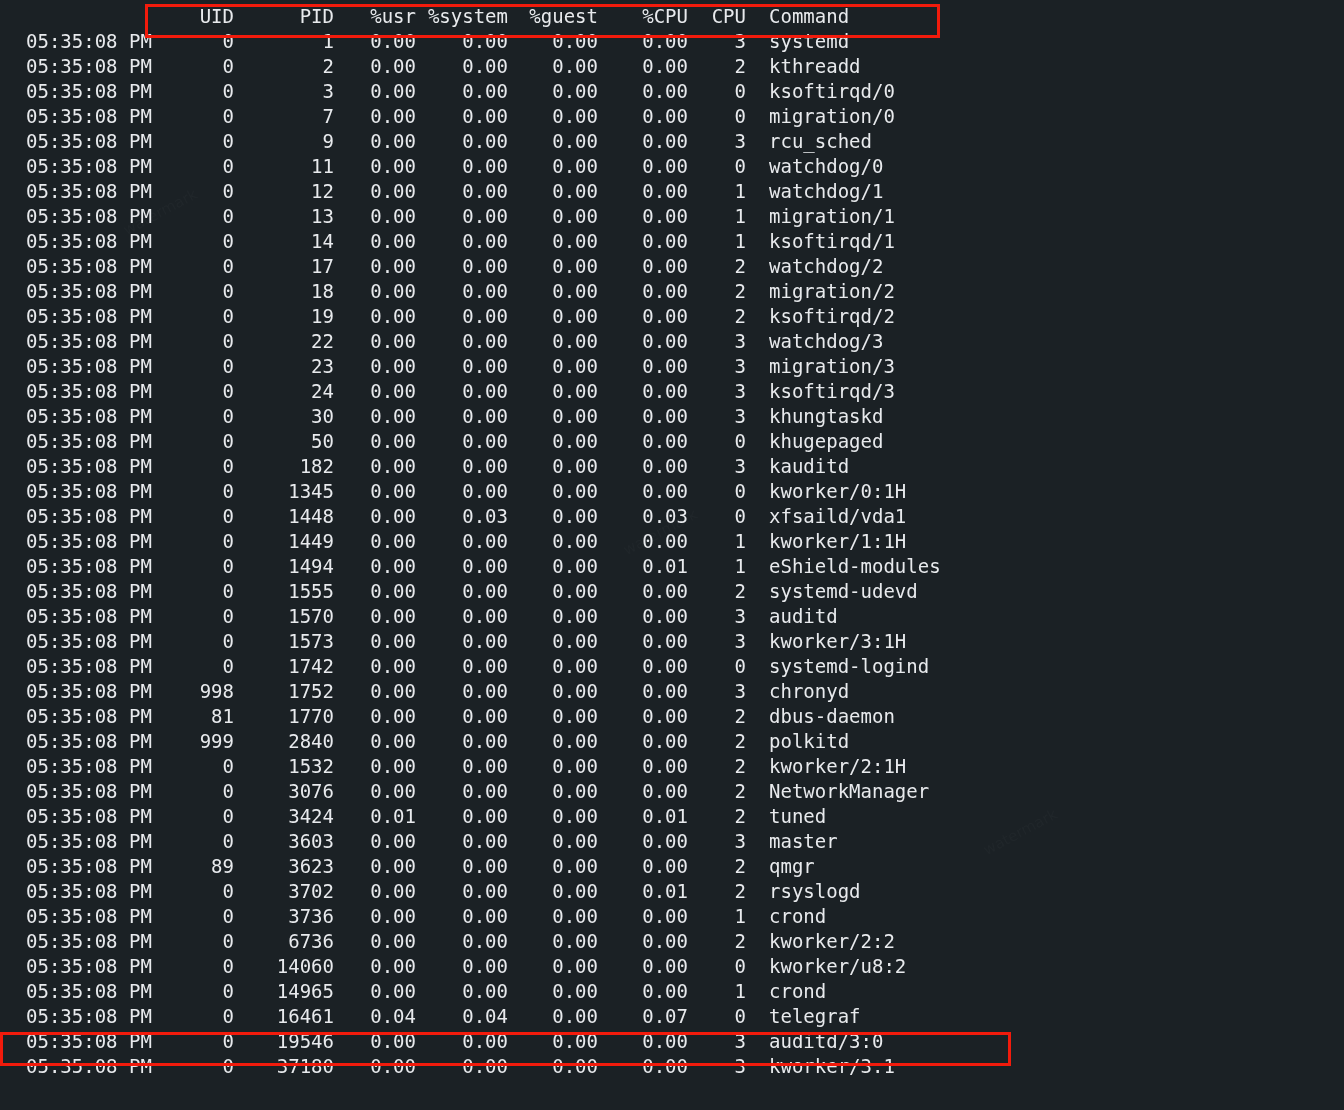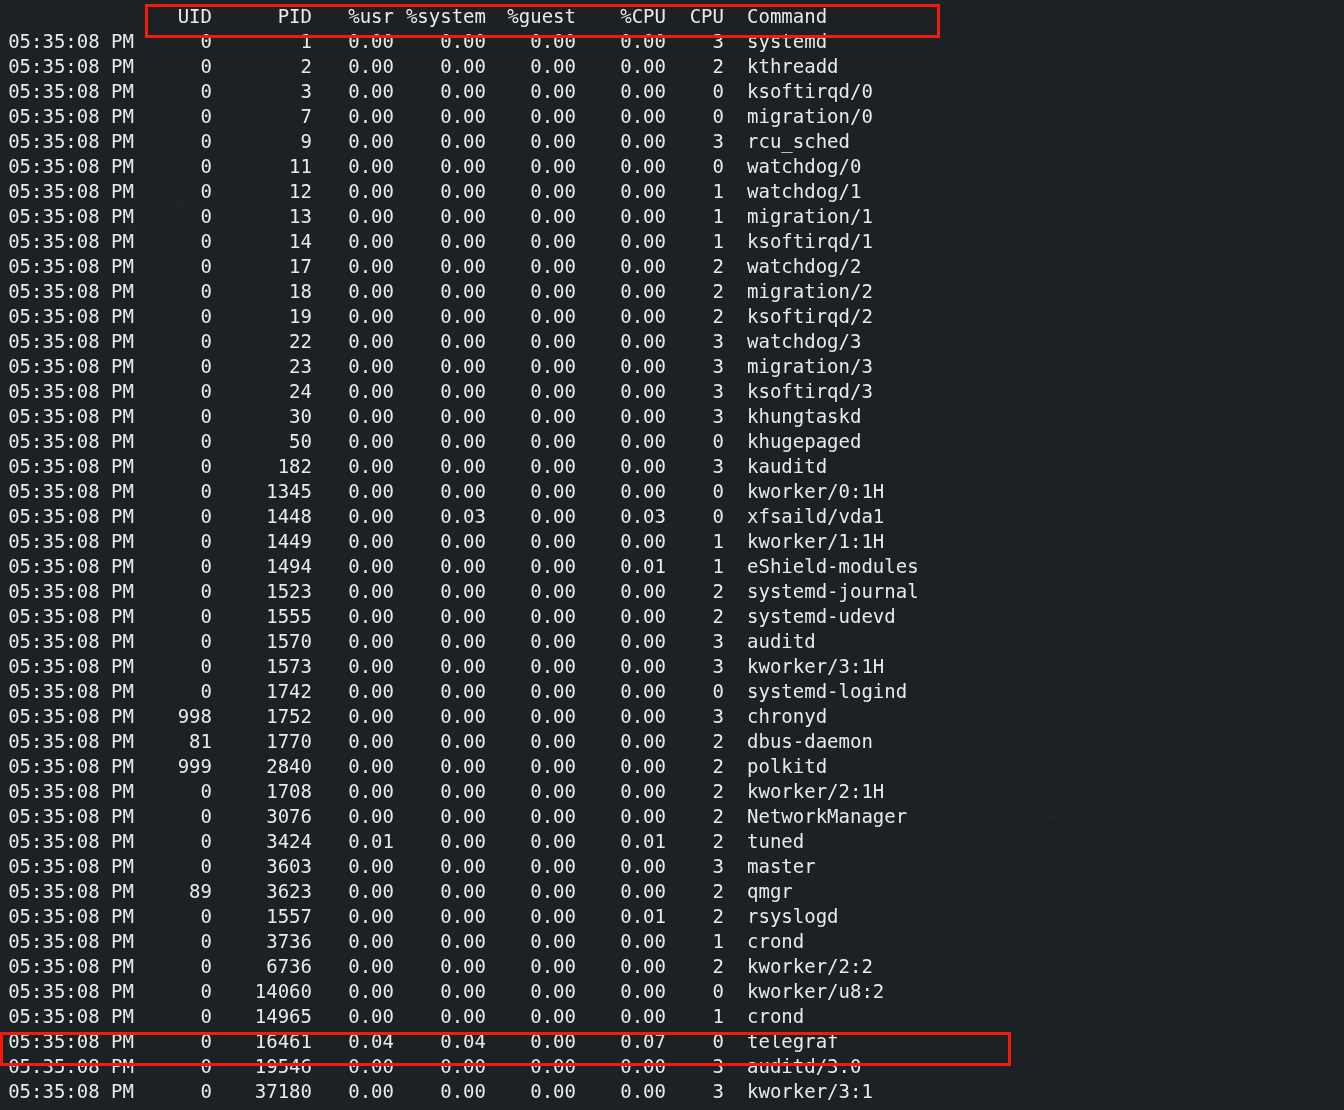--- a/index.html
+++ b/index.html
@@ -29,21 +29,21 @@
     height: 25px;
     line-height: 25px;
     white-space: pre;
     display: block;
     padding-left: 2px;
   }
   .row.header-row {
     font-weight: normal;
   }
   .cell { display: inline-block; text-align: right; }
-  .c-time   { width: 130px; text-align: right; padding-left: 2px; }
+  .c-time   { width: 130px; text-align: left; padding-left: 2px; margin-left: 22px; }
   .c-uid    { width: 78px;  }
   .c-pid    { width: 100px; }
   .c-usr    { width: 82px;  }
   .c-system { width: 92px;  }
   .c-guest  { width: 90px;  }
   .c-cpu    { width: 90px;  }
   .c-cpun   { width: 58px;  }
   .c-cmd    { width: auto; text-align: left; padding-left: 23px; }
 
   .hl-box {
@@ -101,34 +101,33 @@
       <div class="row"><span class="cell c-time">05:35:08 PM</span><span class="cell c-uid">0</span><span class="cell c-pid">22</span><span class="cell c-usr">0.00</span><span class="cell c-system">0.00</span><span class="cell c-guest">0.00</span><span class="cell c-cpu">0.00</span><span class="cell c-cpun">3</span><span class="cell c-cmd">watchdog/3</span></div>
       <div class="row"><span class="cell c-time">05:35:08 PM</span><span class="cell c-uid">0</span><span class="cell c-pid">23</span><span class="cell c-usr">0.00</span><span class="cell c-system">0.00</span><span class="cell c-guest">0.00</span><span class="cell c-cpu">0.00</span><span class="cell c-cpun">3</span><span class="cell c-cmd">migration/3</span></div>
       <div class="row"><span class="cell c-time">05:35:08 PM</span><span class="cell c-uid">0</span><span class="cell c-pid">24</span><span class="cell c-usr">0.00</span><span class="cell c-system">0.00</span><span class="cell c-guest">0.00</span><span class="cell c-cpu">0.00</span><span class="cell c-cpun">3</span><span class="cell c-cmd">ksoftirqd/3</span></div>
       <div class="row"><span class="cell c-time">05:35:08 PM</span><span class="cell c-uid">0</span><span class="cell c-pid">30</span><span class="cell c-usr">0.00</span><span class="cell c-system">0.00</span><span class="cell c-guest">0.00</span><span class="cell c-cpu">0.00</span><span class="cell c-cpun">3</span><span class="cell c-cmd">khungtaskd</span></div>
       <div class="row"><span class="cell c-time">05:35:08 PM</span><span class="cell c-uid">0</span><span class="cell c-pid">50</span><span class="cell c-usr">0.00</span><span class="cell c-system">0.00</span><span class="cell c-guest">0.00</span><span class="cell c-cpu">0.00</span><span class="cell c-cpun">0</span><span class="cell c-cmd">khugepaged</span></div>
       <div class="row"><span class="cell c-time">05:35:08 PM</span><span class="cell c-uid">0</span><span class="cell c-pid">182</span><span class="cell c-usr">0.00</span><span class="cell c-system">0.00</span><span class="cell c-guest">0.00</span><span class="cell c-cpu">0.00</span><span class="cell c-cpun">3</span><span class="cell c-cmd">kauditd</span></div>
       <div class="row"><span class="cell c-time">05:35:08 PM</span><span class="cell c-uid">0</span><span class="cell c-pid">1345</span><span class="cell c-usr">0.00</span><span class="cell c-system">0.00</span><span class="cell c-guest">0.00</span><span class="cell c-cpu">0.00</span><span class="cell c-cpun">0</span><span class="cell c-cmd">kworker/0:1H</span></div>
       <div class="row"><span class="cell c-time">05:35:08 PM</span><span class="cell c-uid">0</span><span class="cell c-pid">1448</span><span class="cell c-usr">0.00</span><span class="cell c-system">0.03</span><span class="cell c-guest">0.00</span><span class="cell c-cpu">0.03</span><span class="cell c-cpun">0</span><span class="cell c-cmd">xfsaild/vda1</span></div>
       <div class="row"><span class="cell c-time">05:35:08 PM</span><span class="cell c-uid">0</span><span class="cell c-pid">1449</span><span class="cell c-usr">0.00</span><span class="cell c-system">0.00</span><span class="cell c-guest">0.00</span><span class="cell c-cpu">0.00</span><span class="cell c-cpun">1</span><span class="cell c-cmd">kworker/1:1H</span></div>
       <div class="row"><span class="cell c-time">05:35:08 PM</span><span class="cell c-uid">0</span><span class="cell c-pid">1494</span><span class="cell c-usr">0.00</span><span class="cell c-system">0.00</span><span class="cell c-guest">0.00</span><span class="cell c-cpu">0.01</span><span class="cell c-cpun">1</span><span class="cell c-cmd">eShield-modules</span></div>
-      <div class="row"><span class="cell c-time">05:35:08 PM</span><span class="cell c-uid">0</span><span class="cell c-pid">1523</span><span class="cell c-usr">0.00</span><span class="cell c-system">0.00</span><span class="cell c-guest">0.00</span><span class="cell c-cpu">0.00</span><span class="cell c-cpun">2</span><span class="cell c-cmd">systemd-journal</span></div>
       <div class="row"><span class="cell c-time">05:35:08 PM</span><span class="cell c-uid">0</span><span class="cell c-pid">1555</span><span class="cell c-usr">0.00</span><span class="cell c-system">0.00</span><span class="cell c-guest">0.00</span><span class="cell c-cpu">0.00</span><span class="cell c-cpun">2</span><span class="cell c-cmd">systemd-udevd</span></div>
       <div class="row"><span class="cell c-time">05:35:08 PM</span><span class="cell c-uid">0</span><span class="cell c-pid">1570</span><span class="cell c-usr">0.00</span><span class="cell c-system">0.00</span><span class="cell c-guest">0.00</span><span class="cell c-cpu">0.00</span><span class="cell c-cpun">3</span><span class="cell c-cmd">auditd</span></div>
       <div class="row"><span class="cell c-time">05:35:08 PM</span><span class="cell c-uid">0</span><span class="cell c-pid">1573</span><span class="cell c-usr">0.00</span><span class="cell c-system">0.00</span><span class="cell c-guest">0.00</span><span class="cell c-cpu">0.00</span><span class="cell c-cpun">3</span><span class="cell c-cmd">kworker/3:1H</span></div>
       <div class="row"><span class="cell c-time">05:35:08 PM</span><span class="cell c-uid">0</span><span class="cell c-pid">1742</span><span class="cell c-usr">0.00</span><span class="cell c-system">0.00</span><span class="cell c-guest">0.00</span><span class="cell c-cpu">0.00</span><span class="cell c-cpun">0</span><span class="cell c-cmd">systemd-logind</span></div>
       <div class="row"><span class="cell c-time">05:35:08 PM</span><span class="cell c-uid">998</span><span class="cell c-pid">1752</span><span class="cell c-usr">0.00</span><span class="cell c-system">0.00</span><span class="cell c-guest">0.00</span><span class="cell c-cpu">0.00</span><span class="cell c-cpun">3</span><span class="cell c-cmd">chronyd</span></div>
       <div class="row"><span class="cell c-time">05:35:08 PM</span><span class="cell c-uid">81</span><span class="cell c-pid">1770</span><span class="cell c-usr">0.00</span><span class="cell c-system">0.00</span><span class="cell c-guest">0.00</span><span class="cell c-cpu">0.00</span><span class="cell c-cpun">2</span><span class="cell c-cmd">dbus-daemon</span></div>
       <div class="row"><span class="cell c-time">05:35:08 PM</span><span class="cell c-uid">999</span><span class="cell c-pid">2840</span><span class="cell c-usr">0.00</span><span class="cell c-system">0.00</span><span class="cell c-guest">0.00</span><span class="cell c-cpu">0.00</span><span class="cell c-cpun">2</span><span class="cell c-cmd">polkitd</span></div>
-      <div class="row"><span class="cell c-time">05:35:08 PM</span><span class="cell c-uid">0</span><span class="cell c-pid">1708</span><span class="cell c-usr">0.00</span><span class="cell c-system">0.00</span><span class="cell c-guest">0.00</span><span class="cell c-cpu">0.00</span><span class="cell c-cpun">2</span><span class="cell c-cmd">kworker/2:1H</span></div>
+      <div class="row"><span class="cell c-time">05:35:08 PM</span><span class="cell c-uid">0</span><span class="cell c-pid">1532</span><span class="cell c-usr">0.00</span><span class="cell c-system">0.00</span><span class="cell c-guest">0.00</span><span class="cell c-cpu">0.00</span><span class="cell c-cpun">2</span><span class="cell c-cmd">kworker/2:1H</span></div>
       <div class="row"><span class="cell c-time">05:35:08 PM</span><span class="cell c-uid">0</span><span class="cell c-pid">3076</span><span class="cell c-usr">0.00</span><span class="cell c-system">0.00</span><span class="cell c-guest">0.00</span><span class="cell c-cpu">0.00</span><span class="cell c-cpun">2</span><span class="cell c-cmd">NetworkManager</span></div>
       <div class="row"><span class="cell c-time">05:35:08 PM</span><span class="cell c-uid">0</span><span class="cell c-pid">3424</span><span class="cell c-usr">0.01</span><span class="cell c-system">0.00</span><span class="cell c-guest">0.00</span><span class="cell c-cpu">0.01</span><span class="cell c-cpun">2</span><span class="cell c-cmd">tuned</span></div>
       <div class="row"><span class="cell c-time">05:35:08 PM</span><span class="cell c-uid">0</span><span class="cell c-pid">3603</span><span class="cell c-usr">0.00</span><span class="cell c-system">0.00</span><span class="cell c-guest">0.00</span><span class="cell c-cpu">0.00</span><span class="cell c-cpun">3</span><span class="cell c-cmd">master</span></div>
       <div class="row"><span class="cell c-time">05:35:08 PM</span><span class="cell c-uid">89</span><span class="cell c-pid">3623</span><span class="cell c-usr">0.00</span><span class="cell c-system">0.00</span><span class="cell c-guest">0.00</span><span class="cell c-cpu">0.00</span><span class="cell c-cpun">2</span><span class="cell c-cmd">qmgr</span></div>
-      <div class="row"><span class="cell c-time">05:35:08 PM</span><span class="cell c-uid">0</span><span class="cell c-pid">1557</span><span class="cell c-usr">0.00</span><span class="cell c-system">0.00</span><span class="cell c-guest">0.00</span><span class="cell c-cpu">0.01</span><span class="cell c-cpun">2</span><span class="cell c-cmd">rsyslogd</span></div>
+      <div class="row"><span class="cell c-time">05:35:08 PM</span><span class="cell c-uid">0</span><span class="cell c-pid">3702</span><span class="cell c-usr">0.00</span><span class="cell c-system">0.00</span><span class="cell c-guest">0.00</span><span class="cell c-cpu">0.01</span><span class="cell c-cpun">2</span><span class="cell c-cmd">rsyslogd</span></div>
       <div class="row"><span class="cell c-time">05:35:08 PM</span><span class="cell c-uid">0</span><span class="cell c-pid">3736</span><span class="cell c-usr">0.00</span><span class="cell c-system">0.00</span><span class="cell c-guest">0.00</span><span class="cell c-cpu">0.00</span><span class="cell c-cpun">1</span><span class="cell c-cmd">crond</span></div>
       <div class="row"><span class="cell c-time">05:35:08 PM</span><span class="cell c-uid">0</span><span class="cell c-pid">6736</span><span class="cell c-usr">0.00</span><span class="cell c-system">0.00</span><span class="cell c-guest">0.00</span><span class="cell c-cpu">0.00</span><span class="cell c-cpun">2</span><span class="cell c-cmd">kworker/2:2</span></div>
       <div class="row"><span class="cell c-time">05:35:08 PM</span><span class="cell c-uid">0</span><span class="cell c-pid">14060</span><span class="cell c-usr">0.00</span><span class="cell c-system">0.00</span><span class="cell c-guest">0.00</span><span class="cell c-cpu">0.00</span><span class="cell c-cpun">0</span><span class="cell c-cmd">kworker/u8:2</span></div>
       <div class="row"><span class="cell c-time">05:35:08 PM</span><span class="cell c-uid">0</span><span class="cell c-pid">14965</span><span class="cell c-usr">0.00</span><span class="cell c-system">0.00</span><span class="cell c-guest">0.00</span><span class="cell c-cpu">0.00</span><span class="cell c-cpun">1</span><span class="cell c-cmd">crond</span></div>
       <div class="row"><span class="cell c-time">05:35:08 PM</span><span class="cell c-uid">0</span><span class="cell c-pid">16461</span><span class="cell c-usr">0.04</span><span class="cell c-system">0.04</span><span class="cell c-guest">0.00</span><span class="cell c-cpu">0.07</span><span class="cell c-cpun">0</span><span class="cell c-cmd">telegraf</span></div>
       <div class="row"><span class="cell c-time">05:35:08 PM</span><span class="cell c-uid">0</span><span class="cell c-pid">19546</span><span class="cell c-usr">0.00</span><span class="cell c-system">0.00</span><span class="cell c-guest">0.00</span><span class="cell c-cpu">0.00</span><span class="cell c-cpun">3</span><span class="cell c-cmd">auditd/3:0</span></div>
       <div class="row"><span class="cell c-time">05:35:08 PM</span><span class="cell c-uid">0</span><span class="cell c-pid">37180</span><span class="cell c-usr">0.00</span><span class="cell c-system">0.00</span><span class="cell c-guest">0.00</span><span class="cell c-cpu">0.00</span><span class="cell c-cpun">3</span><span class="cell c-cmd">kworker/3:1</span></div>
     </div>
 
   <div class="hl-box" id="hl-header"></div>

